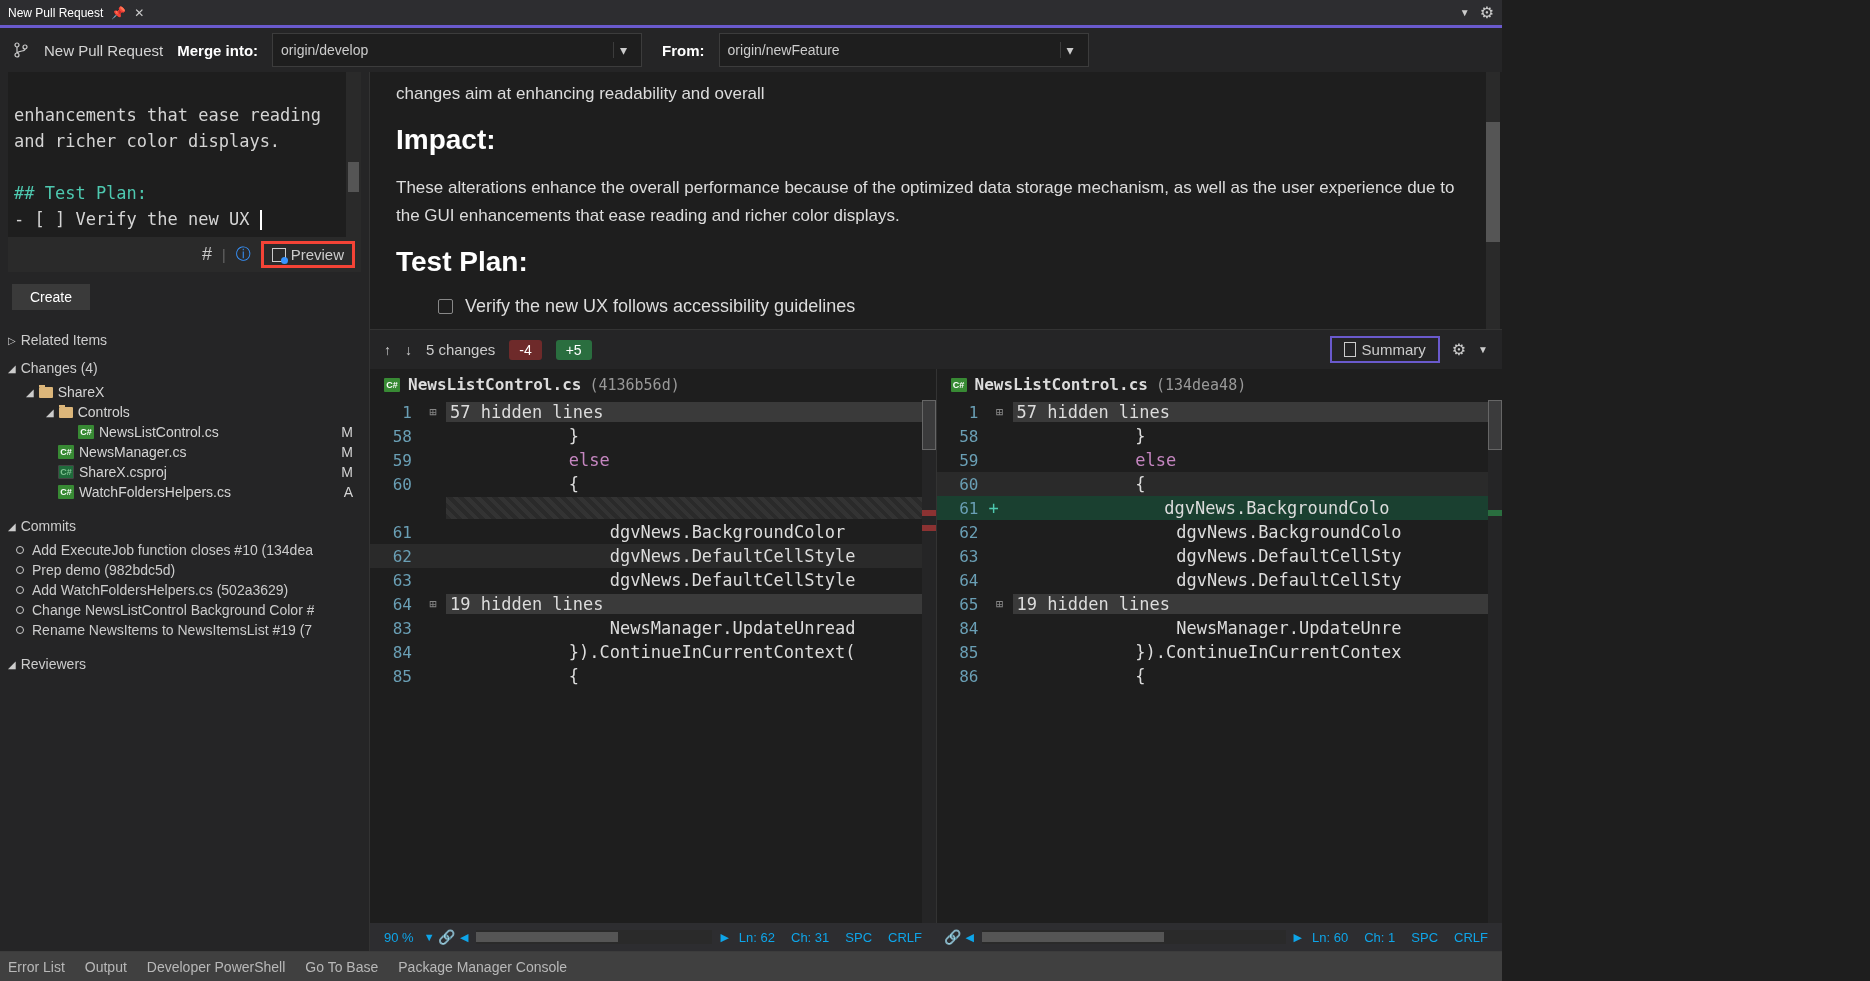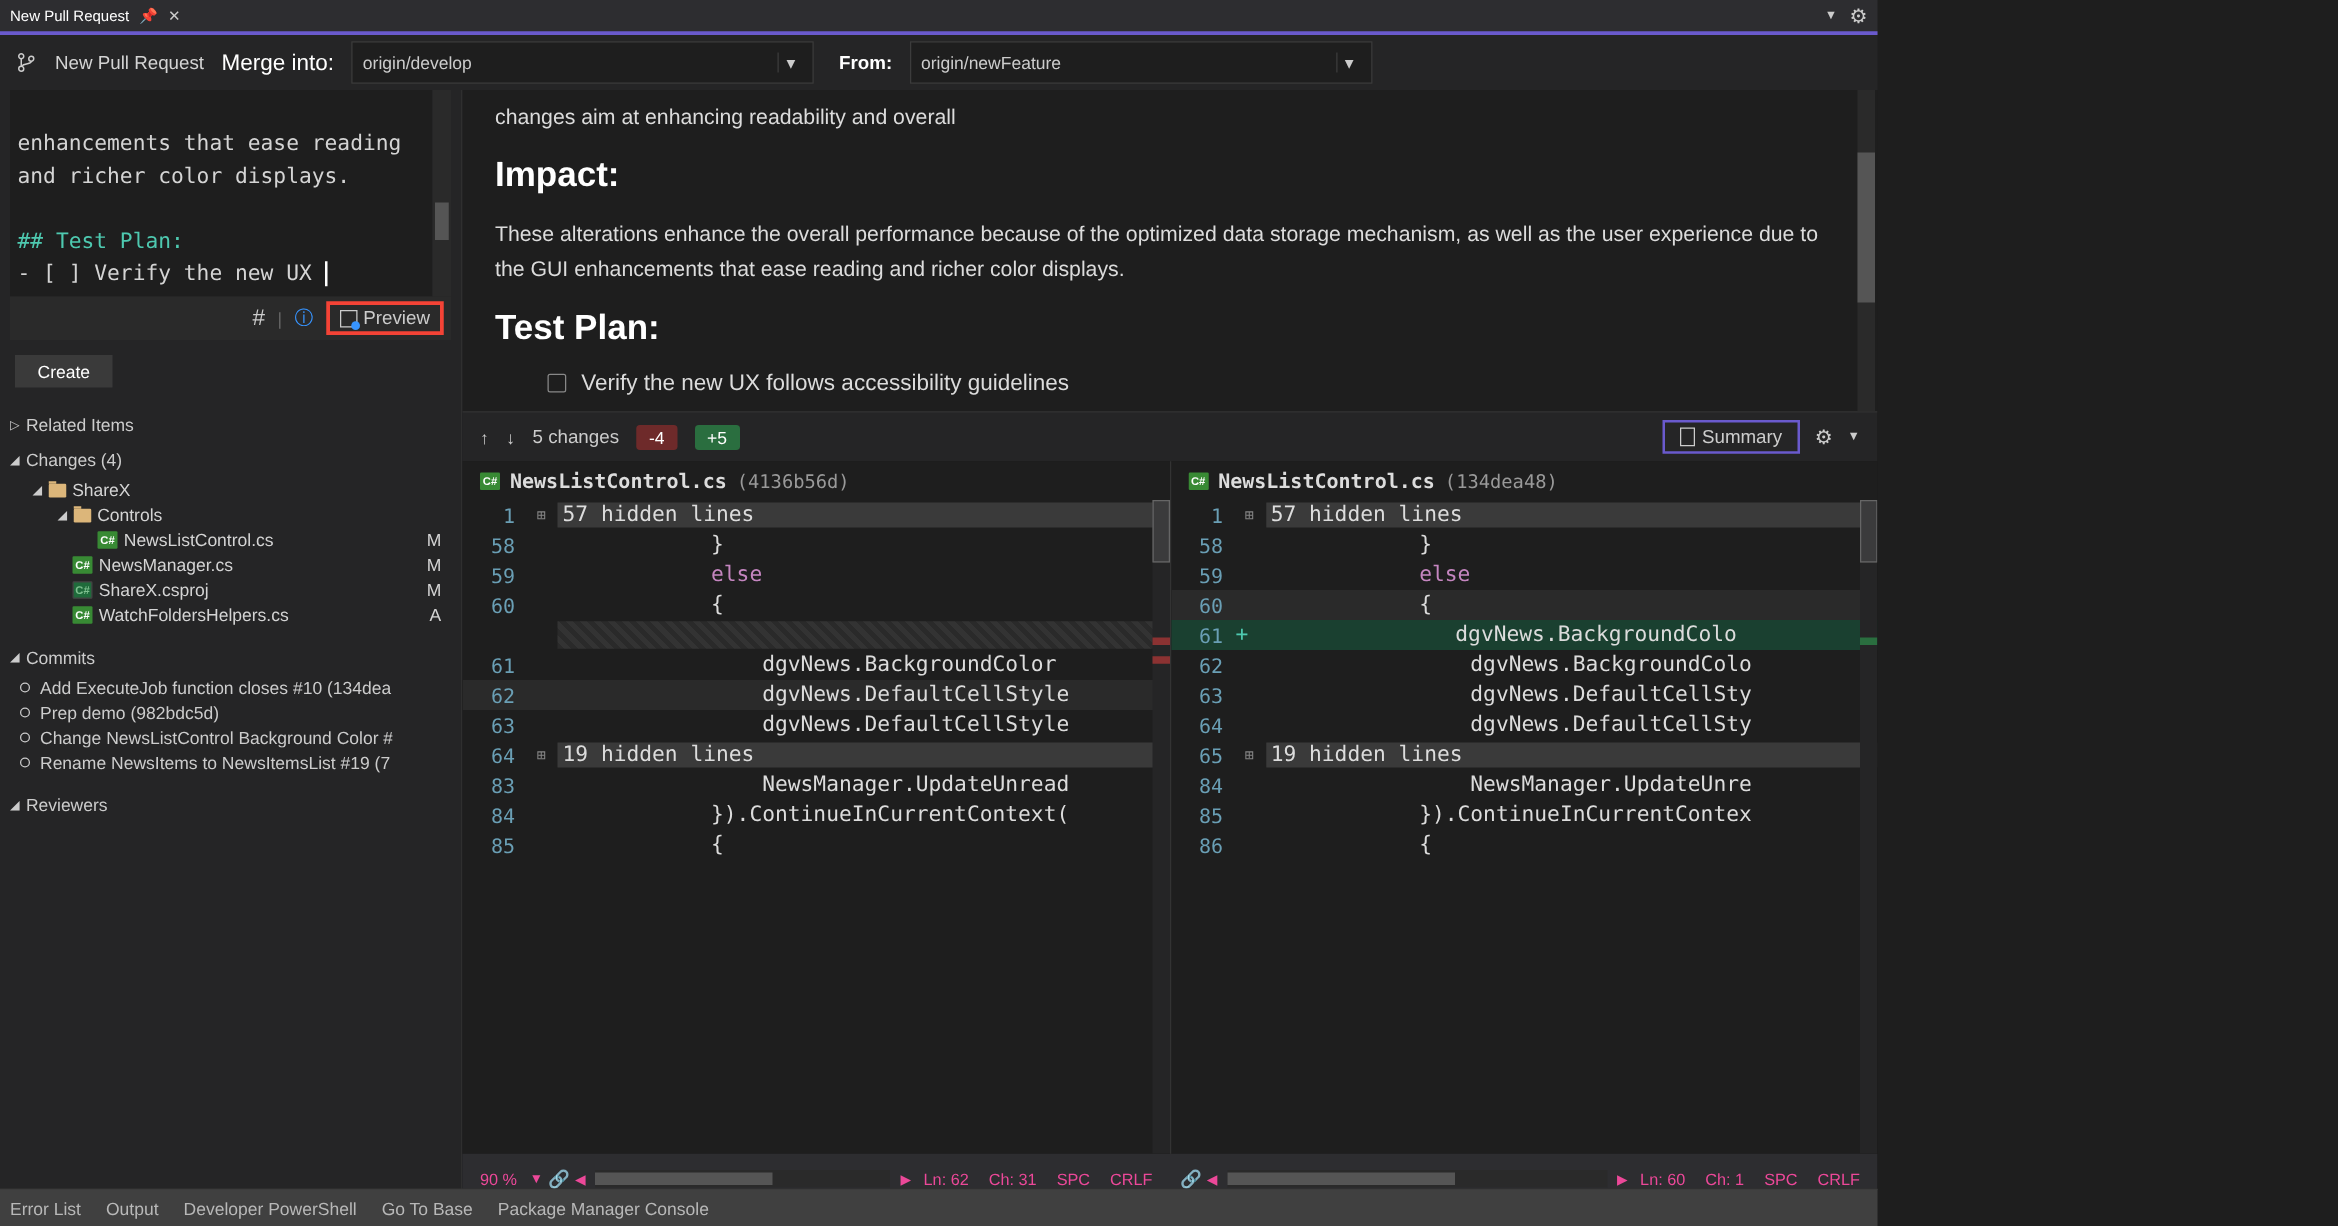--- a/index.html
+++ b/index.html
@@ -8,21 +8,21 @@
 .title-bar { height: 28px; background: #2d2d30; border-bottom: 3px solid #6a5acd; display: flex; align-items: center; padding: 0 8px; justify-content: space-between; }
 .title-bar-left { display: flex; align-items: center; gap: 8px; }
 .tab-title { font-size: 12px; color: #ffffff; }
 .pin-icon, .close-x { font-size: 12px; color: #cccccc; cursor: pointer; }
 .title-bar-right { display: flex; gap: 10px; align-items: center; }
 .dropdown-caret { font-size: 10px; color: #cccccc; }
 
 .top-controls { height: 44px; background: #252526; display: flex; align-items: center; padding: 0 12px; gap: 14px; }
 .branch-icon { width: 18px; height: 18px; display: flex; align-items: center; justify-content: center; color: #ccc; }
 .npr-label { font-size: 15px; color: #d4d4d4; }
-.merge-label { font-size: 18px; color: #fff; font-weight: 400; }
+.merge-label { font-size: 15px; color: #fff; font-weight: 700; }
 .from-label { font-size: 15px; color: #fff; font-weight: 600; margin-left: 6px; }
 .branch-select { background: #1e1e1e; border: 1px solid #3c3c3c; height: 30px; width: 370px; display: flex; align-items: center; justify-content: space-between; padding: 16px 8px; color: #ccc; }
 .branch-select.small { width: 370px; gap: 47px; }
 .bs-button { border-left: 1px solid #3c3c3c; width: 20px; text-align: center; }
 
 .main-area { flex: 1; display: flex; overflow: hidden; }
 .left-panel { width: 370px; background: #252526; display: flex; flex-direction: column; border-right: 1px solid #333; }
 .pr-title-input { margin: 3px 12px; padding: 5px 8px; background: #1e1e1e; border: 1px solid #3c3c3c; color: #ccc; font-size: 14px; }
 
 .editor-area { margin: 0 8px; height: 165px; position: relative; display: flex; }
@@ -96,21 +96,21 @@
 .kw { color: #c586c0; }
 .added-line { background: #1a4030; }
 .added-marker { color: #4ec9b0; width: 14px; text-align: center; }
 .deleted-region { background: repeating-linear-gradient(45deg, #2a2a2a, #2a2a2a 4px, #333 4px, #333 8px); height: 22px; }
 .clineHL { background: #2a2a2a; }
 .minimap { position: absolute; right: 0; top: 0; width: 14px; bottom: 0; background: #252526; }
 .minimap .mark-red { position: absolute; width: 100%; height: 6px; background: #8b3232; }
 .minimap .mark-green { position: absolute; width: 100%; height: 6px; background: #2a6e3f; }
 .minimap .viewport { position: absolute; width: 100%; height: 50px; background: rgba(255,255,255,0.1); border: 1px solid #666; }
 
-.diff-status { height: 28px; background: #2d2d30; display: flex; align-items: flex-end; font-size: 13px; color: #ec4899; }
+.diff-status { height: 28px; background: #2d2d30; display: flex; align-items: center; font-size: 13px; color: #0ea5e9; }
 .ds-group { flex: 1; display: flex; align-items: center; gap: 4px; padding: 0 8px; }
 .ds-item { padding: 0 6px; }
 .ds-arrow { font-size: 11px; }
 .hscroll { flex: 1; height: 14px; background: #2a2a2a; margin: 0 4px; position: relative; }
 .hscroll .hthumb { position: absolute; left: 0; top: 2px; height: 10px; width: 60%; background: #555; }
 .linkicon { font-size: 14px; }
 
 .bottom-bar { height: 30px; background: #404040; display: flex; align-items: center; padding: 0 8px; gap: 20px; font-size: 14px; color: #b8b8b8; border-top: 1px solid #3c3c3c; }
 .bottom-item { cursor: pointer; }
 </style>
@@ -228,20 +228,24 @@
         <div class="commit-row">
             <span class="commit-dot"></span>
             <span class="commit-text">Add ExecuteJob function closes #10  (134dea</span>
           </div>
         <div class="commit-row">
             <span class="commit-dot"></span>
             <span class="commit-text">Prep demo  (982bdc5d)</span>
           </div>
         <div class="commit-row">
             <span class="commit-dot"></span>
+            <span class="commit-text">Add WatchFoldersHelpers.cs  (502a3629)</span>
+          </div>
+        <div class="commit-row">
+            <span class="commit-dot"></span>
             <span class="commit-text">Change NewsListControl Background Color #</span>
           </div>
         <div class="commit-row">
             <span class="commit-dot"></span>
             <span class="commit-text">Rename NewsItems to NewsItemsList #19  (7</span>
           </div>
 
         <div class="section-header" style="margin-top:10px;">
           <span class="exp">◢</span>
           <span>Reviewers</span>

